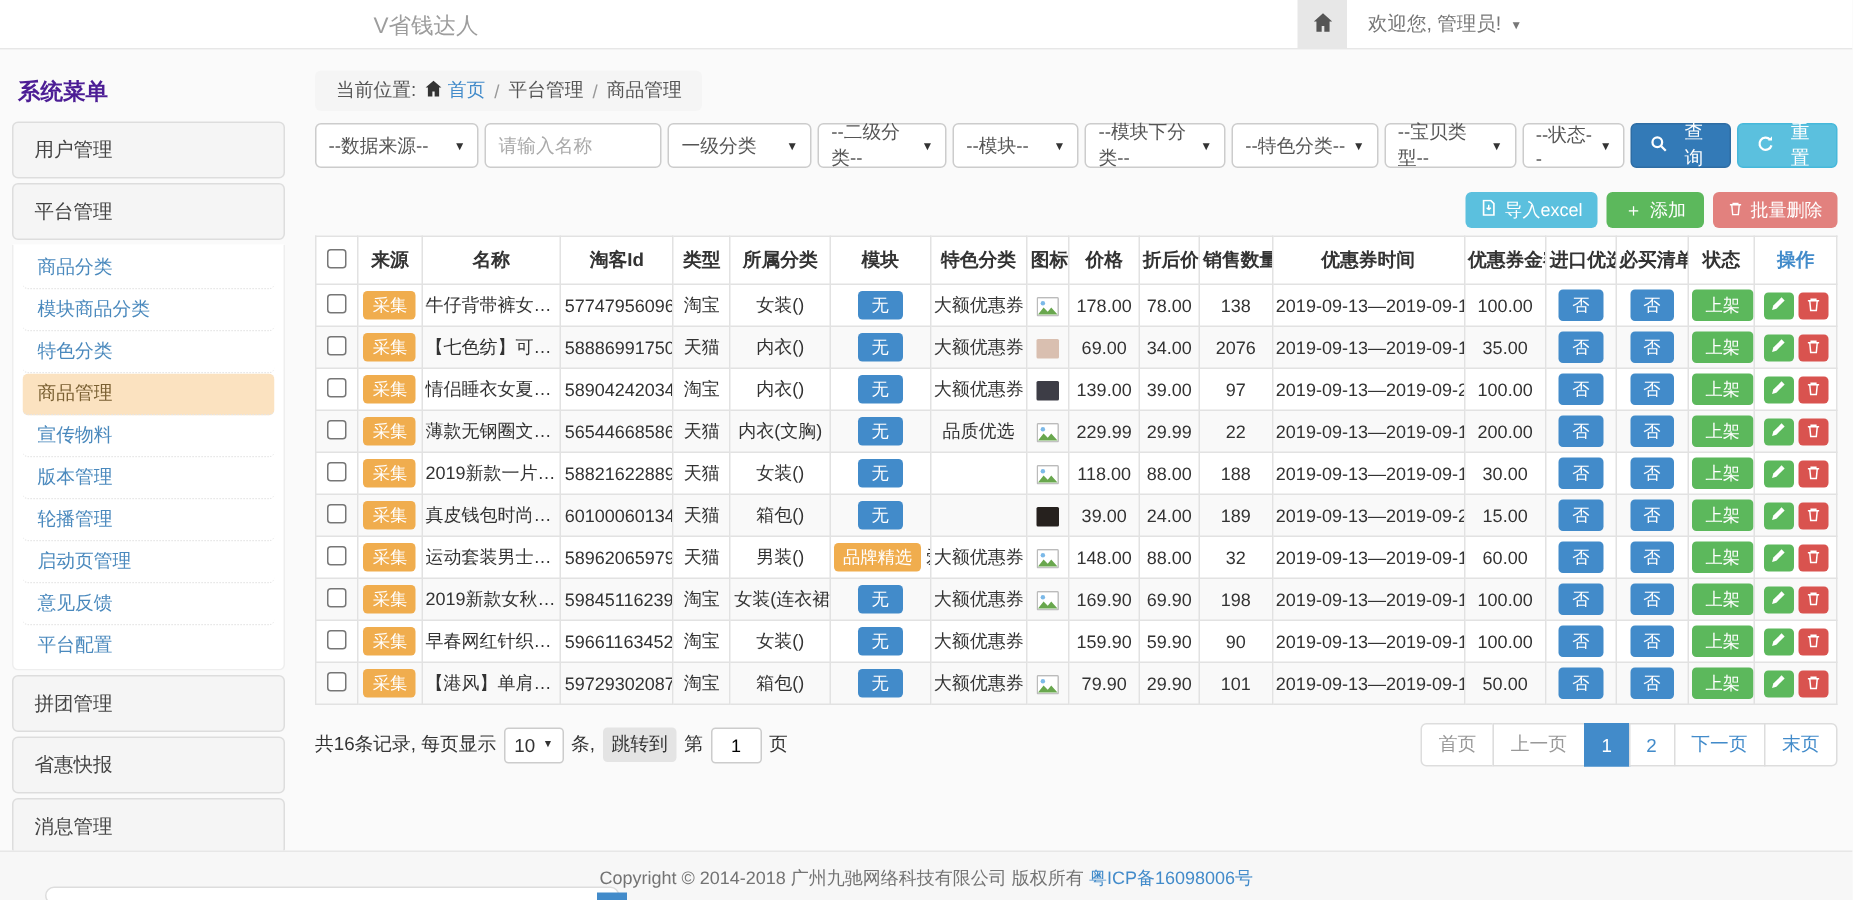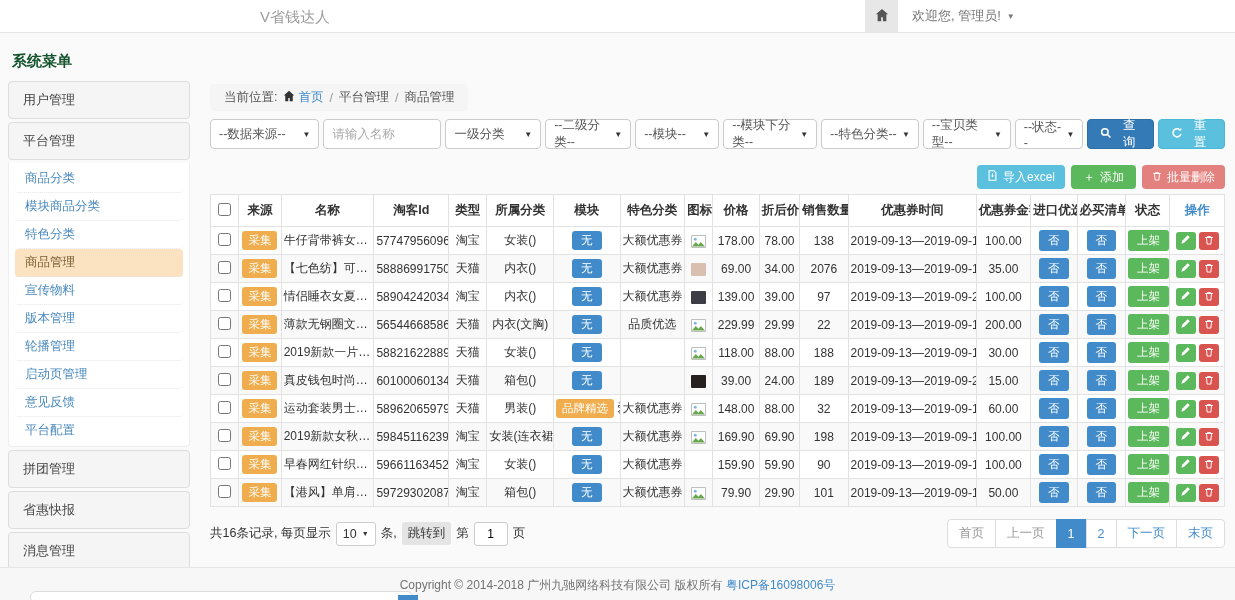--- a/index.html
+++ b/index.html
@@ -1,38 +1,38 @@
 <!DOCTYPE html>
 <html><head>
 <meta charset="utf-8">
 <style>
   * { margin:0; padding:0; box-sizing:border-box; font-family:"Liberation Sans","DejaVu Sans",sans-serif; }
   html,body { width:1235px; height:600px; }
   body { position:relative; background:#fafafa; overflow:hidden; font-size:13px; color:#333; }
 
   
   .topbar { position:absolute; top:0; left:0; right:0; height:33px; background:#fff; border-bottom:1px solid #e7e7e7; z-index:5; }
-  .app-title { position:absolute; left:260px; top:8px; font-size:15px; color:#9d9d9d; }
+  .app-title { position:absolute; left:249px; top:8px; font-size:15px; color:#9d9d9d; }
   .top-right { position:absolute; left:865px; top:0; height:32px; display:flex; align-items:center; }
   .home-box { width:33px; height:32px; background:#e7e7e7; display:flex; align-items:center; justify-content:center; color:#555; cursor:pointer; }
   .welcome { margin-left:14px; color:#777; font-size:13px; cursor:pointer; display:flex; align-items:center; gap:6px; }
   .welcome .caret { font-size:8px; color:#777; }
 
   
   .sidebar { position:absolute; left:8px; top:46px; width:182px; z-index:1; }
-  .sidebar-title { color:#14532d; font-weight:bold; font-size:15px; padding:6px 4px 10px 4px; }
+  .sidebar-title { color:#4c1d95; font-weight:bold; font-size:15px; padding:6px 4px 10px 4px; }
   .menu-group { background:#f5f5f5; border:1px solid #ddd; border-radius:4px; padding:9px 14px; margin-bottom:3px; color:#444; font-size:13px; cursor:pointer; }
   .menu-sub { background:#fff; border:1px solid #eee; border-top:none; border-radius:0 0 4px 4px; padding:2px 6px; margin-bottom:3px; }
   .menu-link { display:block; padding:5px 10px; font-size:12.5px; color:#4a89bd; border-bottom:1px dotted #e5e5e5; cursor:pointer; border-radius:4px; }
   .menu-link:last-child { border-bottom:none; }
   .menu-link.active { background:#fbe2c0; color:#7a6032; }
 
   
   .main { position:absolute; left:210px; top:47px; width:1015px; }
-  .breadcrumb { display:inline-flex; align-items:center; gap:6px; background:#f5f5f5; border-radius:4px; padding:5px 14px; font-size:12.5px; color:#555;margin-top:37px; }
+  .breadcrumb { display:inline-flex; align-items:center; gap:6px; background:#f5f5f5; border-radius:4px; padding:5px 14px; font-size:12.5px; color:#555; }
   .breadcrumb .bc-home { color:#428bca; cursor:pointer; display:inline-flex; align-items:center; gap:3px; }
   .breadcrumb .bc-home svg { color:#333; }
   .breadcrumb .sep { color:#999; }
 
   .filter-row { margin-top:8px; display:flex; gap:4px; align-items:center; }
   .sel { height:30px; border:1px solid #ccc; border-radius:4px; background:#fff; display:flex; align-items:center; justify-content:space-between; padding:0 8px; font-size:12.5px; color:#555; cursor:pointer; }
   .sel .caret { font-size:8px; color:#333; margin-left:4px; }
   .txt-input { height:30px; border:1px solid #ccc; border-radius:4px; padding:0 8px; font-size:12.5px; color:#555; width:118px; }
   .txt-input::placeholder { color:#aaa; }
   .btn { border:none; border-radius:4px; color:#fff; font-size:12.5px; cursor:pointer; display:inline-flex; align-items:center; gap:5px; justify-content:center; }

